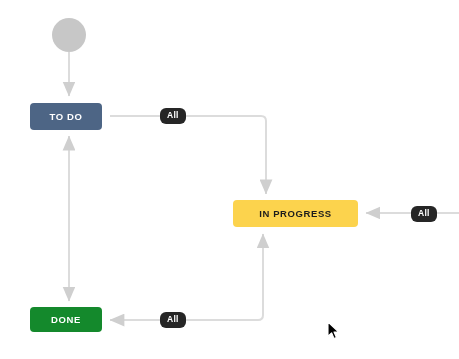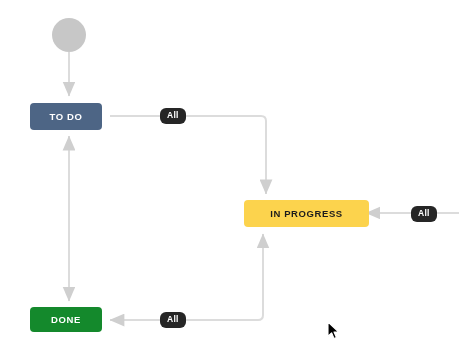--- a/index.html
+++ b/index.html
@@ -60,21 +60,20 @@
     font-size: 9.5px;
   }
   #node-inprogress {
     left: 233px;
     top: 200px;
     width: 125px;
     height: 27px;
     background: #fcd34d;
     color: #1c1c1c;
     font-size: 9.5px;
-    margin-left: 11px;
   }
   #node-done {
     left: 30px;
     top: 307px;
     width: 72px;
     height: 25px;
     background: #14892c;
     color: #ffffff;
     font-size: 9.5px;
   }

